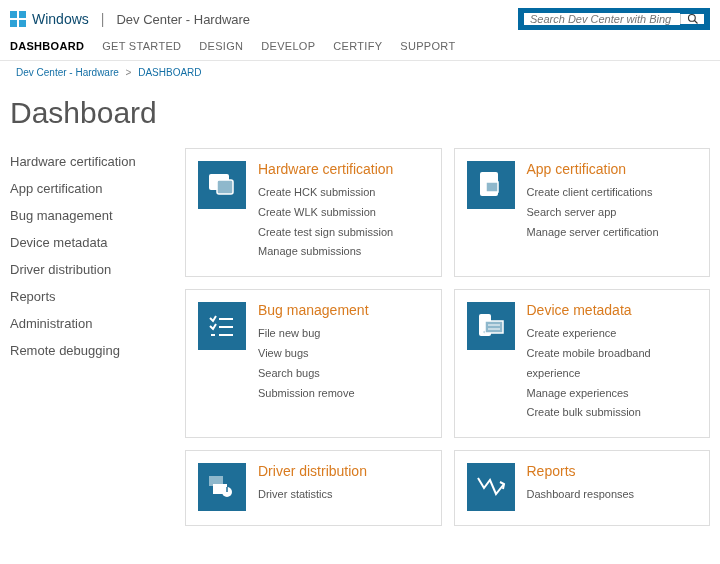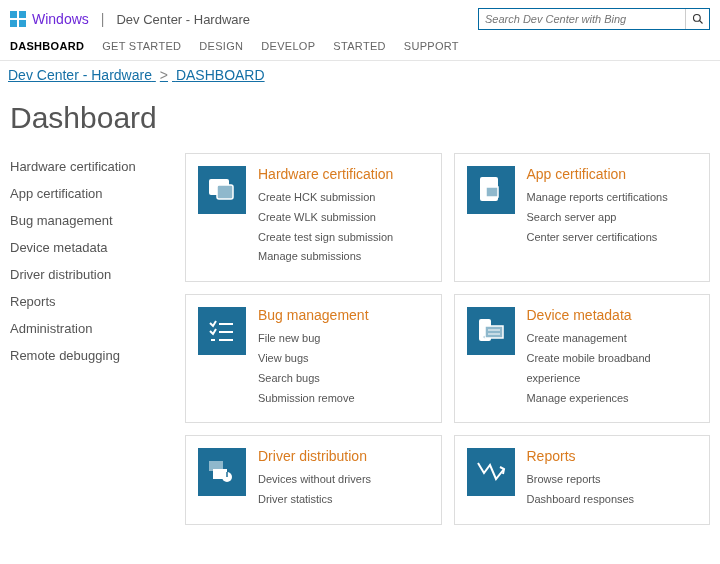--- a/index.html
+++ b/index.html
@@ -1,30 +1,30 @@
 <!DOCTYPE html>
 <html><head>
 <meta charset="utf-8">
 <style>
   * { box-sizing: border-box; margin: 0; padding: 0; }
   body { font-family: "Segoe UI", Arial, sans-serif; font-size: 12px; color: #333; background: #fff; width: 720px; }
   .topbar { display: flex; align-items: center; justify-content: space-between; padding: 8px 10px 6px 10px; }
   .brand { display: flex; align-items: center; gap: 6px; }
   .winlogo { width: 16px; height: 16px; }
   .winlogo rect { fill: #2da2d7; }
-  .brand-text { color: #6d28d9; font-size: 14px; }
+  .brand-text { color: #0c4a6e; font-size: 14px; }
   .brand-sep { color: #888; margin: 0 6px; font-size: 14px; }
   .brand-sub { color: #555; font-size: 13px; }
-  .searchwrap { display: flex; align-items: center; border: 1px solid #0369a1; height: 22px; width: 232px; }
+  .searchwrap { display: flex; align-items: center; border: 6px solid #0369a1; height: 22px; width: 192px; }
   .searchwrap input { border: none; outline: none; flex: 1; padding: 0 6px; font-size: 11px; font-family: inherit; font-style: italic; color: #666; }
   .searchbtn { width: 24px; height: 100%; border: none; background: #fff; border-left: 1px solid #ccc; cursor: pointer; display: flex; align-items: center; justify-content: center; }
   .navtabs { display: flex; gap: 18px; padding: 4px 10px 8px 10px; border-bottom: 1px solid #e5e5e5; font-size: 11px; }
   .navtab { color: #666; cursor: pointer; letter-spacing: 0.3px; }
   .navtab.active { color: #000; font-weight: 600; }
-  .crumb { padding: 6px 8px; font-size: 14px; color: #1570a6; text-decoration: underline; }
+  .crumb { padding: 6px 16px; font-size: 10px; color: #1570a6; }
   .crumb .sep { color: #888; margin: 0 4px; }
   .crumb .cur { color: #1570a6; }
   h1.page-title { font-weight: 300; font-size: 30px; color: #555; padding: 12px 10px 18px 10px; }
   .main { display: flex; padding: 0 10px 20px 10px; gap: 20px; }
   .sidebar { width: 155px; flex-shrink: 0; }
   .sidebar a { display: block; color: #555; font-size: 13px; padding: 6px 0; text-decoration: none; cursor: pointer; }
   .cards { flex: 1; display: grid; grid-template-columns: 1fr 1fr; gap: 12px; }
   .card { border: 1px solid #ddd; padding: 12px 12px 14px 12px; display: flex; gap: 12px; align-items: flex-start; }
   .card-icon { width: 48px; height: 48px; background: #1e6e97; flex-shrink: 0; display: flex; align-items: center; justify-content: center; }
   .card-body h3 { color: #d97b1f; font-weight: 400; font-size: 14px; margin-bottom: 6px; }
@@ -54,21 +54,21 @@
       </svg>
     </button>
   </div>
 </div>
 
 <div class="navtabs">
   <span class="navtab active">DASHBOARD</span>
   <span class="navtab">GET STARTED</span>
   <span class="navtab">DESIGN</span>
   <span class="navtab">DEVELOP</span>
-  <span class="navtab">STARTED</span>
+  <span class="navtab">CERTIFY</span>
   <span class="navtab">SUPPORT</span>
 </div>
 
 <div class="crumb">
   <a style="color:#1570a6;text-decoration:none;cursor:pointer;">Dev Center - Hardware</a>
   <span class="sep">&gt;</span>
   <span class="cur">DASHBOARD</span>
 </div>
 
 <h1 class="page-title">Dashboard</h1>
@@ -105,23 +105,23 @@
 
     <div class="card">
       <div class="card-icon">
         <svg width="34" height="34" viewBox="0 0 34 34">
             <rect x="6" y="4" width="18" height="24" rx="2" fill="#fff"></rect>
             <rect x="12" y="14" width="12" height="10" fill="#8fb8cc" stroke="#fff" stroke-width="1.5"></rect>
           </svg>
       </div>
       <div class="card-body">
         <h3>App certification</h3>
-        <a>Manage reports certifications</a>
+        <a>Create client certifications</a>
         <a>Search server app</a>
-        <a>Center server certifications</a>
+        <a>Manage server certification</a>
       </div>
     </div>
 
     <div class="card">
       <div class="card-icon">
         <svg width="34" height="34" viewBox="0 0 34 34" stroke="#fff" stroke-width="2" fill="none">
           <polyline points="5,9 8,12 11,7"></polyline>
             <line x1="14" y1="10" x2="28" y2="10"></line>
           <polyline points="5,17 8,20 11,15"></polyline>
             <line x1="14" y1="18" x2="28" y2="18"></line>
@@ -143,50 +143,49 @@
         <svg width="34" height="34" viewBox="0 0 34 34">
             <rect x="5" y="5" width="12" height="22" rx="2" fill="#fff"></rect>
             <circle cx="11" cy="23" r="1.3" fill="#1e6e97"></circle>
             <rect x="11" y="12" width="18" height="12" fill="#8fb8cc" stroke="#fff" stroke-width="1.5"></rect>
             <line x1="14" y1="16" x2="26" y2="16" stroke="#fff"></line>
             <line x1="14" y1="20" x2="26" y2="20" stroke="#fff"></line>
           </svg>
       </div>
       <div class="card-body">
         <h3>Device metadata</h3>
-        <a>Create management</a>
+        <a>Create experience</a>
         <a>Create mobile broadband experience</a>
         <a>Manage experiences</a>
+        <a>Create bulk submission</a>
       </div>
     </div>
 
     <div class="card">
       <div class="card-icon">
         <svg width="34" height="34" viewBox="0 0 34 34">
             <rect x="4" y="6" width="14" height="10" fill="#8fb8cc"></rect>
             <rect x="8" y="14" width="14" height="10" fill="#fff"></rect>
             <circle cx="22" cy="22" r="5" fill="#fff"></circle>
             <line x1="22" y1="22" x2="22" y2="17" stroke="#1e6e97" stroke-width="1.5"></line>
           </svg>
       </div>
       <div class="card-body">
         <h3>Driver distribution</h3>
-        <a>Devices without drivers</a>
         <a>Driver statistics</a>
       </div>
     </div>
 
     <div class="card">
       <div class="card-icon">
         <svg width="34" height="34" viewBox="0 0 34 34" fill="none" stroke="#fff" stroke-width="2">
             <polyline points="4,8 10,18 16,10 22,24 30,14"></polyline>
             <polyline points="26,12 30,14 29,19"></polyline>
           </svg>
       </div>
       <div class="card-body">
         <h3>Reports</h3>
-        <a>Browse reports</a>
         <a>Dashboard responses</a>
       </div>
     </div>
 
   </div>
 </div>
 
 </body></html>

